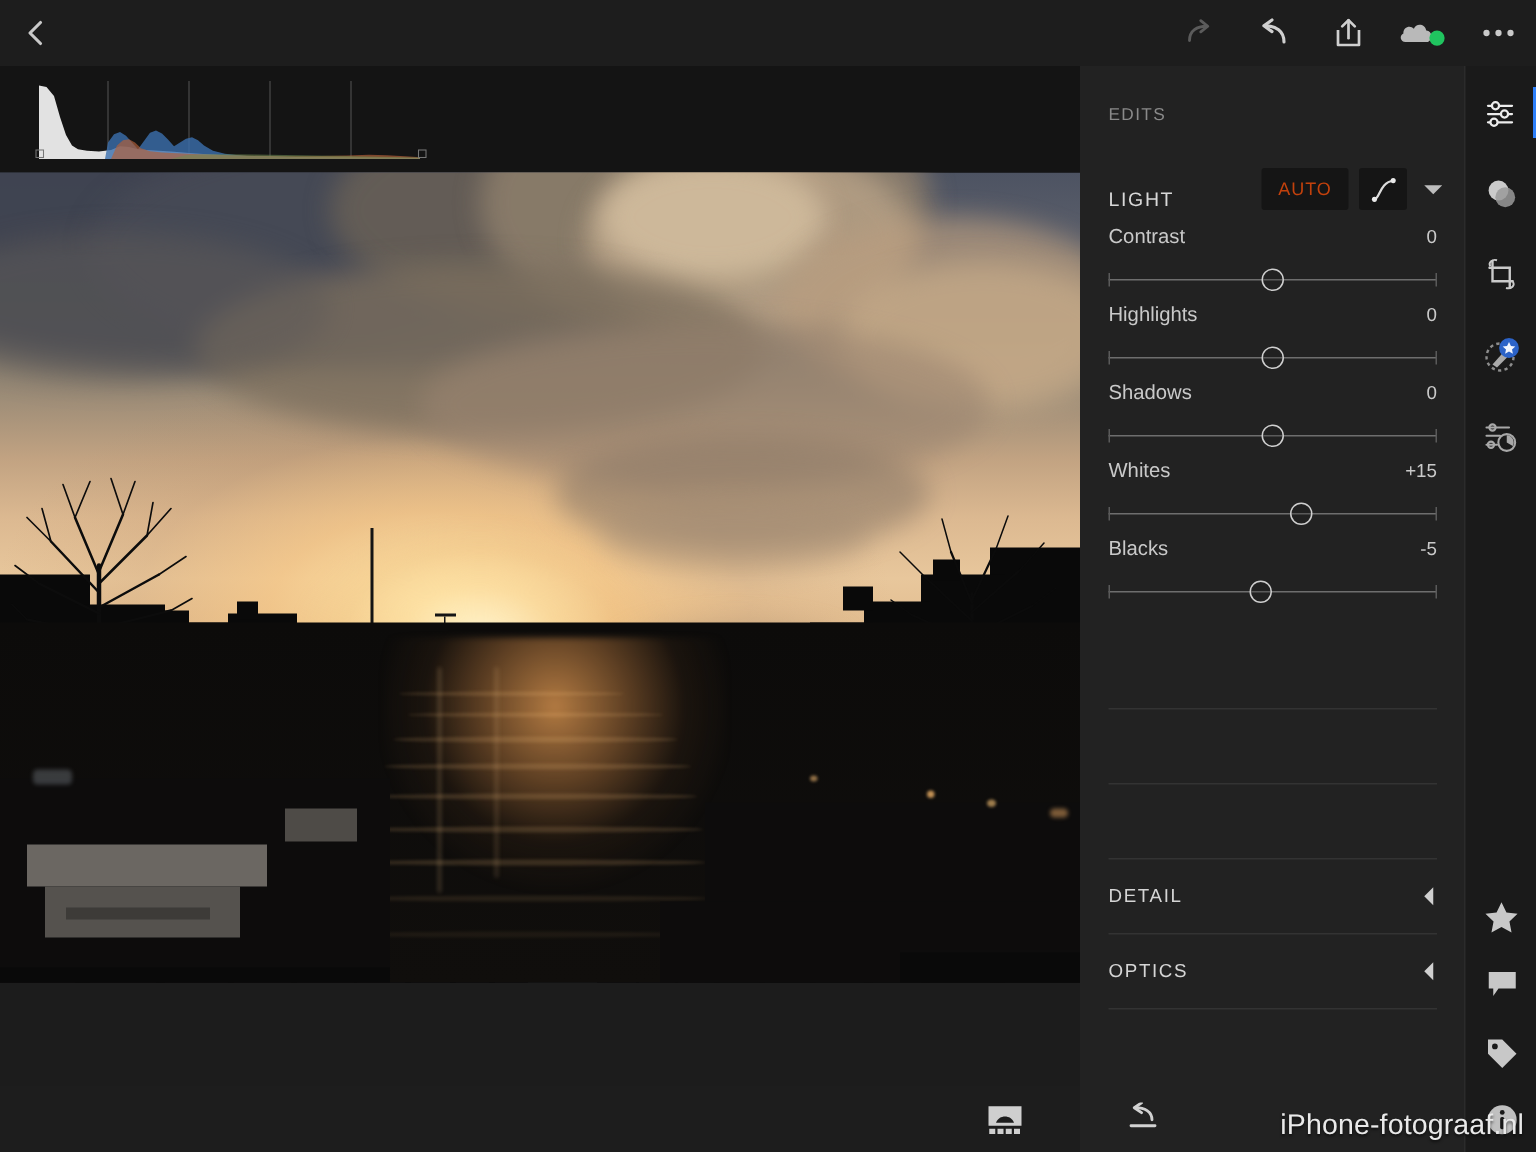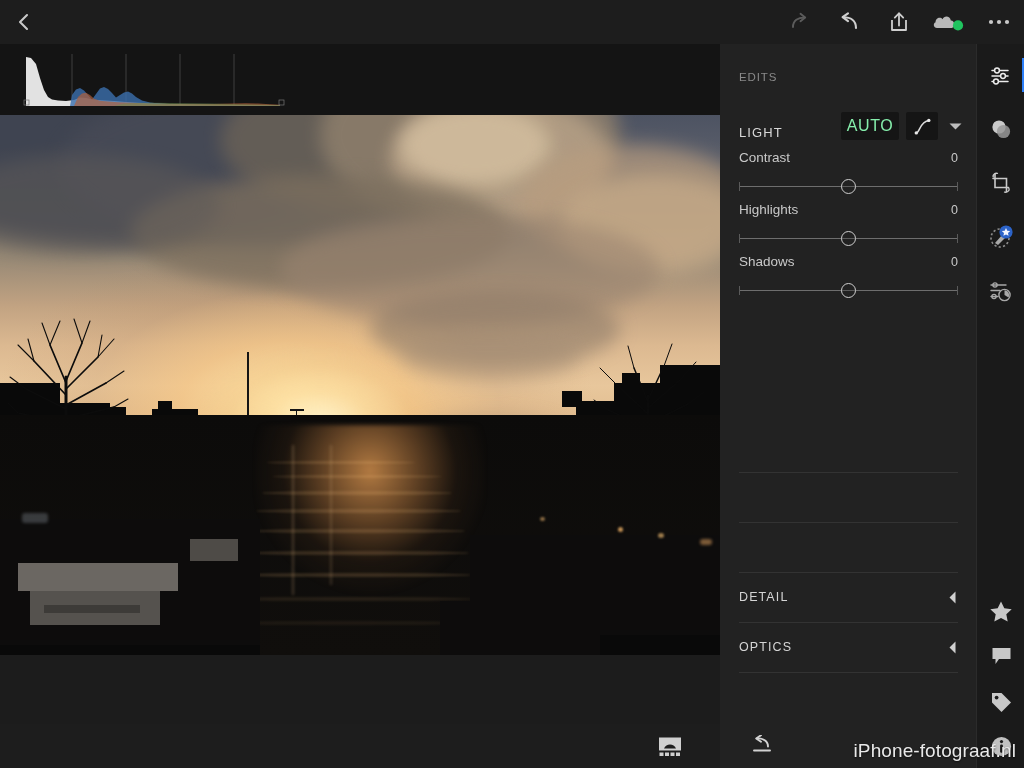--- a/index.html
+++ b/index.html
@@ -103,21 +103,21 @@
     position: absolute; left: 0; top: 56px; width: 256px; height: 40px;
     display: flex; align-items: flex-end;
   }
   .light-title {
     margin-left: 19px; font-size: 13px; letter-spacing: 1.1px; color: #d8d8d8;
     flex: 1 1 auto;
   }
   .auto-btn {
     width: 58px; height: 28px; background: #151515; border-radius: 2px;
     display: flex; align-items: center; justify-content: center;
-    font-size: 16px; color: #86efac; letter-spacing: 0.6px;
+    font-size: 12px; color: #c2410c; letter-spacing: 0.6px;
     cursor: pointer;
   }
   .curve-btn {
     width: 32px; height: 28px; background: #151515; border-radius: 2px;
     margin-left: 7px;
     display: flex; align-items: center; justify-content: center;
     cursor: pointer;
   }
   .chev-btn {
     width: 30px; height: 28px; margin-left: 2px; margin-right: 6px;
@@ -501,21 +501,45 @@
             <span class="slider-val">0</span>
           </div>
           <div class="track-wrap">
             <div class="track"></div>
             <div class="track-cap-l"></div>
             <div class="track-cap-r"></div>
             <div class="knob" style="left:50%"></div>
           </div>
         </div>
 
-
+        <div class="slider-block">
+          <div class="slider-head">
+            <span class="slider-name">Whites</span>
+            <span class="slider-val">+15</span>
+          </div>
+          <div class="track-wrap">
+            <div class="track"></div>
+            <div class="track-cap-l"></div>
+            <div class="track-cap-r"></div>
+            <div class="knob" style="left:58.5%"></div>
+          </div>
+        </div>
+
+        <div class="slider-block">
+          <div class="slider-head">
+            <span class="slider-name">Blacks</span>
+            <span class="slider-val">-5</span>
+          </div>
+          <div class="track-wrap">
+            <div class="track"></div>
+            <div class="track-cap-l"></div>
+            <div class="track-cap-r"></div>
+            <div class="knob" style="left:46.5%"></div>
+          </div>
+        </div>
       </div>
 
       <div class="sect-div" style="top:428px;"></div>
 
       <div class="sect-div" style="top:478px;"></div>
 
       <div class="sect-div" style="top:528px;"></div>
       <div class="sect-row" style="top:528px;">
         <span class="sect-name">DETAIL</span>
         <span class="sect-arrow">

